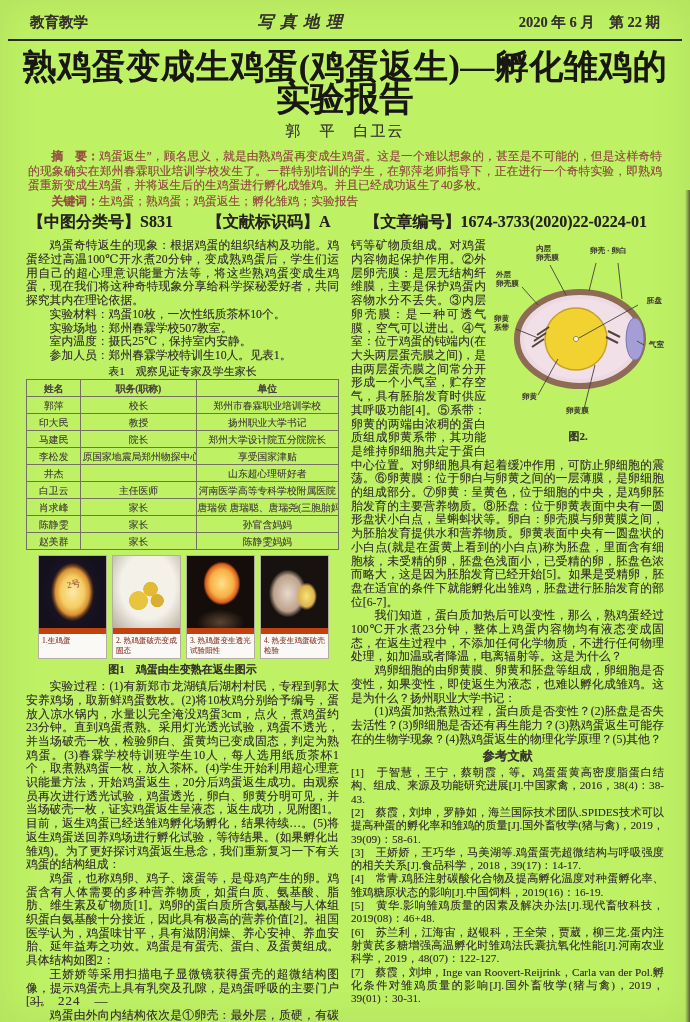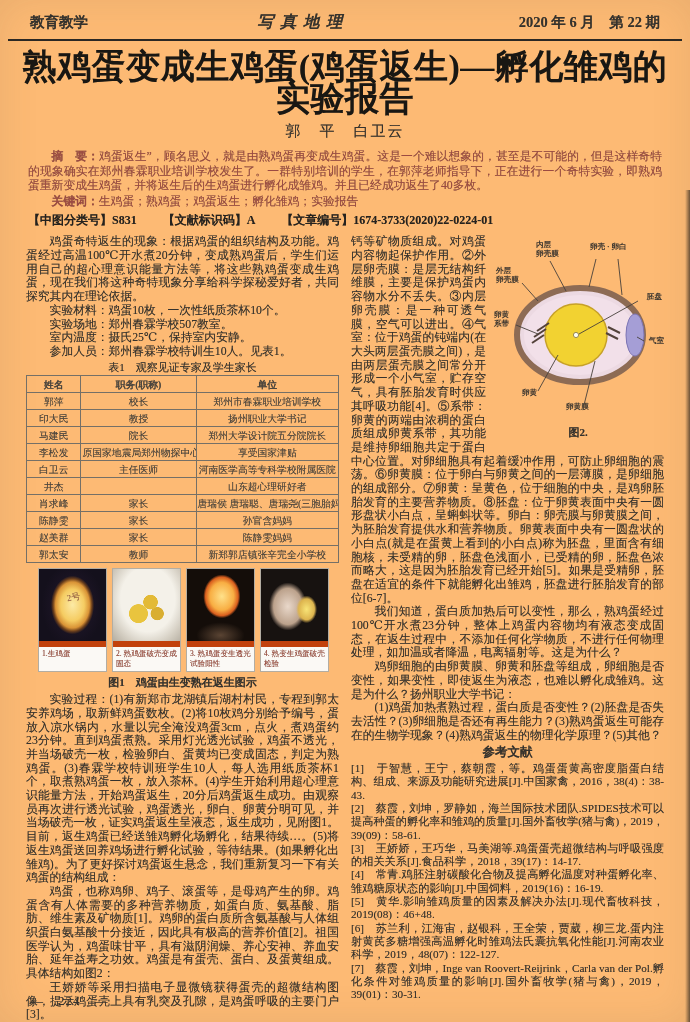--- a/index.html
+++ b/index.html
@@ -1,18 +1,18 @@
 <!DOCTYPE html>
 <html><head>
 <meta charset="utf-8">
 <style>
   html,body{margin:0;padding:0;background:#b8b5ae;}
   .page{
     position:relative;width:690px;height:1022px;margin:0 auto;
-    background:#fdba74;overflow:hidden;
+    background:#bef264;overflow:hidden;
     font-family:"Liberation Serif","DejaVu Serif",serif;
     color:#35322d;
     text-shadow:0 0 .5px rgba(70,58,44,.5);
     box-shadow:inset 0 0 40px rgba(90,80,65,.12);
   }
   .edge-shadow{position:absolute;right:0;top:190px;bottom:0;width:5px;
     background:linear-gradient(to left,rgba(35,30,25,.65),rgba(35,30,25,0));}
   
   .hdr{display:flex;justify-content:space-between;align-items:baseline;
     padding:12px 30px 4px 30px;font-size:14.5px;font-weight:bold;}
@@ -21,21 +21,21 @@
   
   .title{margin:10px 6px 0 6px;text-align:center;font-size:34px;font-weight:bold;
     letter-spacing:.5px;color:#191713;line-height:32px;}
   .authors{text-align:center;font-size:15px;margin-top:7px;letter-spacing:2px;}
   .affil{text-align:center;font-size:12.5px;margin-top:5px;}
   
   .abstract{margin:8px 28px 0 28px;font-size:11.8px;line-height:14.6px;
     text-align:justify;color:#9c4a42;text-indent:2em;}
   .abstract b,.kw b{font-weight:bold;}
   .kw{margin:1px 28px 0 28px;font-size:11.8px;line-height:14.6px;color:#9c4a42;text-indent:2em;}
-  .meta{display:flex;gap:26px;margin:4px 28px 0 28px;font-size:12px;font-weight:bold;color:#25221e;}
+  .meta{display:flex;gap:34px;margin:4px 28px 0 28px;font-size:16px;font-weight:bold;color:#25221e;}
   .meta span{white-space:nowrap;}
   
   .cols{display:flex;gap:12px;padding:6px 26px 0 26px;}
   .col{width:313px;font-size:11.8px;line-height:13.7px;text-align:justify;}
   .col p{margin:0;}
   .indent{text-indent:2em;}
   
   .tbl-caption{text-align:center;font-size:11px;font-weight:normal;margin:2px 0 1px 0;}
   table.obs{width:100%;border-collapse:collapse;font-size:9.8px;line-height:11px;
     color:#4a453e;table-layout:fixed;}
@@ -135,48 +135,43 @@
               <td>马建民</td>
               <td>院长</td>
               <td>郑州大学设计院五分院院长</td>
             </tr>
         <tr>
               <td>李松发</td>
               <td>原国家地震局郑州物探中心主任</td>
               <td>享受国家津贴</td>
             </tr>
         <tr>
+              <td>井杰</td>
+              <td></td>
+              <td>山东超心理研好者</td>
+            </tr>
+        <tr>
               <td>白卫云</td>
               <td>主任医师</td>
               <td>河南医学高等专科学校附属医院</td>
             </tr>
         <tr>
-              <td>井杰</td>
-              <td></td>
-              <td>山东超心理研好者</td>
-            </tr>
-        <tr>
               <td>肖求峰</td>
               <td>家长</td>
               <td>唐瑞侯 唐瑞聪、唐瑞尧(三胞胎妈妈)</td>
             </tr>
         <tr>
               <td>陈静雯</td>
               <td>家长</td>
               <td>孙官含妈妈</td>
             </tr>
         <tr>
               <td>赵美群</td>
               <td>家长</td>
               <td>陈静雯妈妈</td>
-            </tr>
-        <tr>
-              <td>郭太安</td>
-              <td>教师</td>
-              <td>新郑郭店镇张辛完全小学校</td>
             </tr>
       </tbody>
         </table>
 
       <div class="photo-strip">
         <div class="photo-cell">
           <div class="photo p1">
             <span class="mark">2号</span>
           </div>
           <div class="photo-label">1.生鸡蛋</div>

